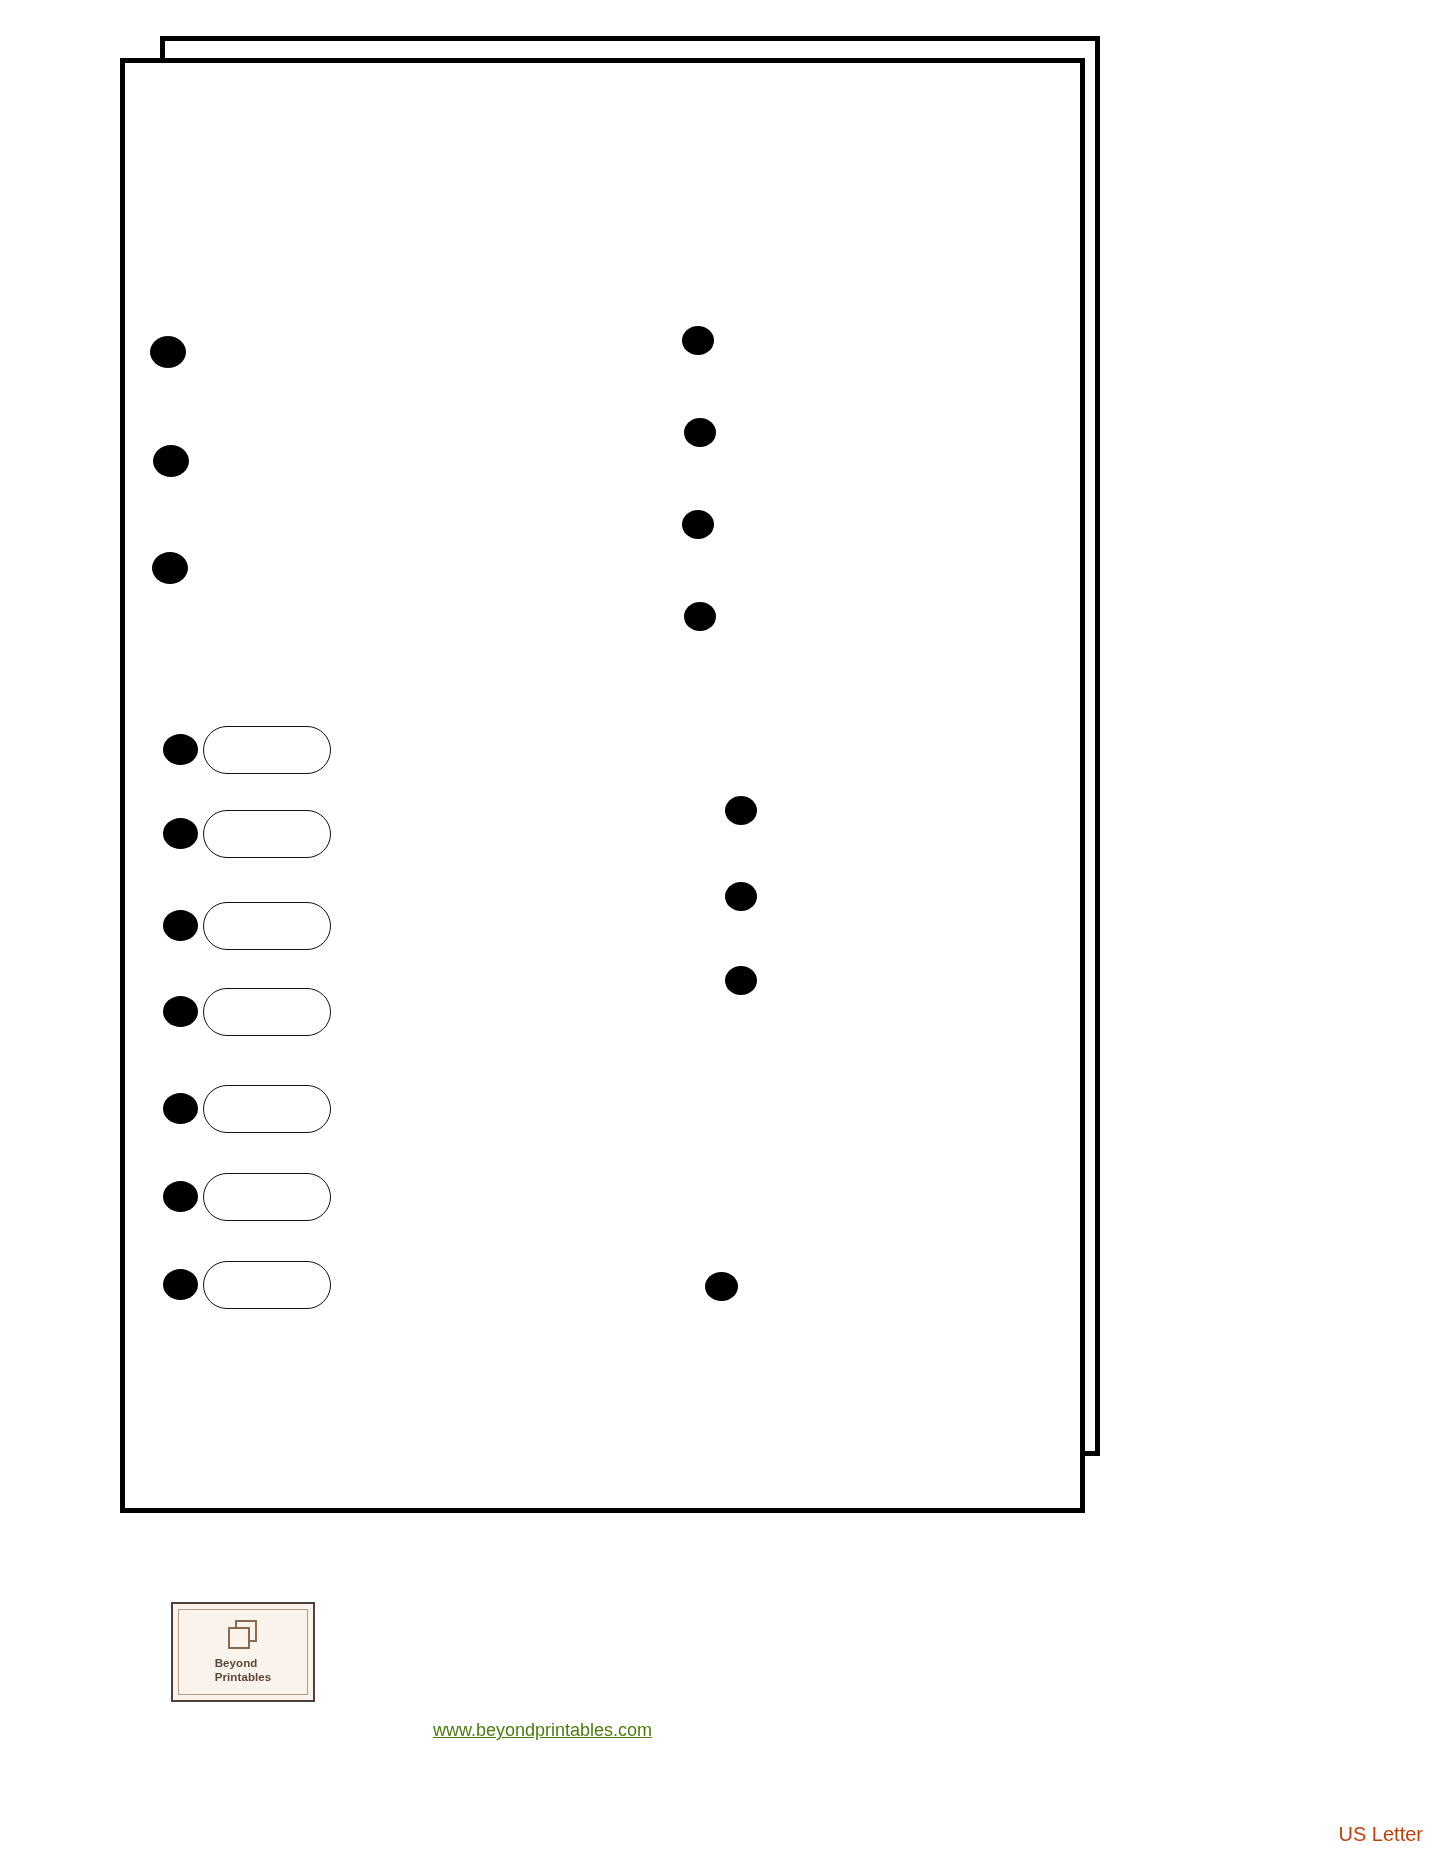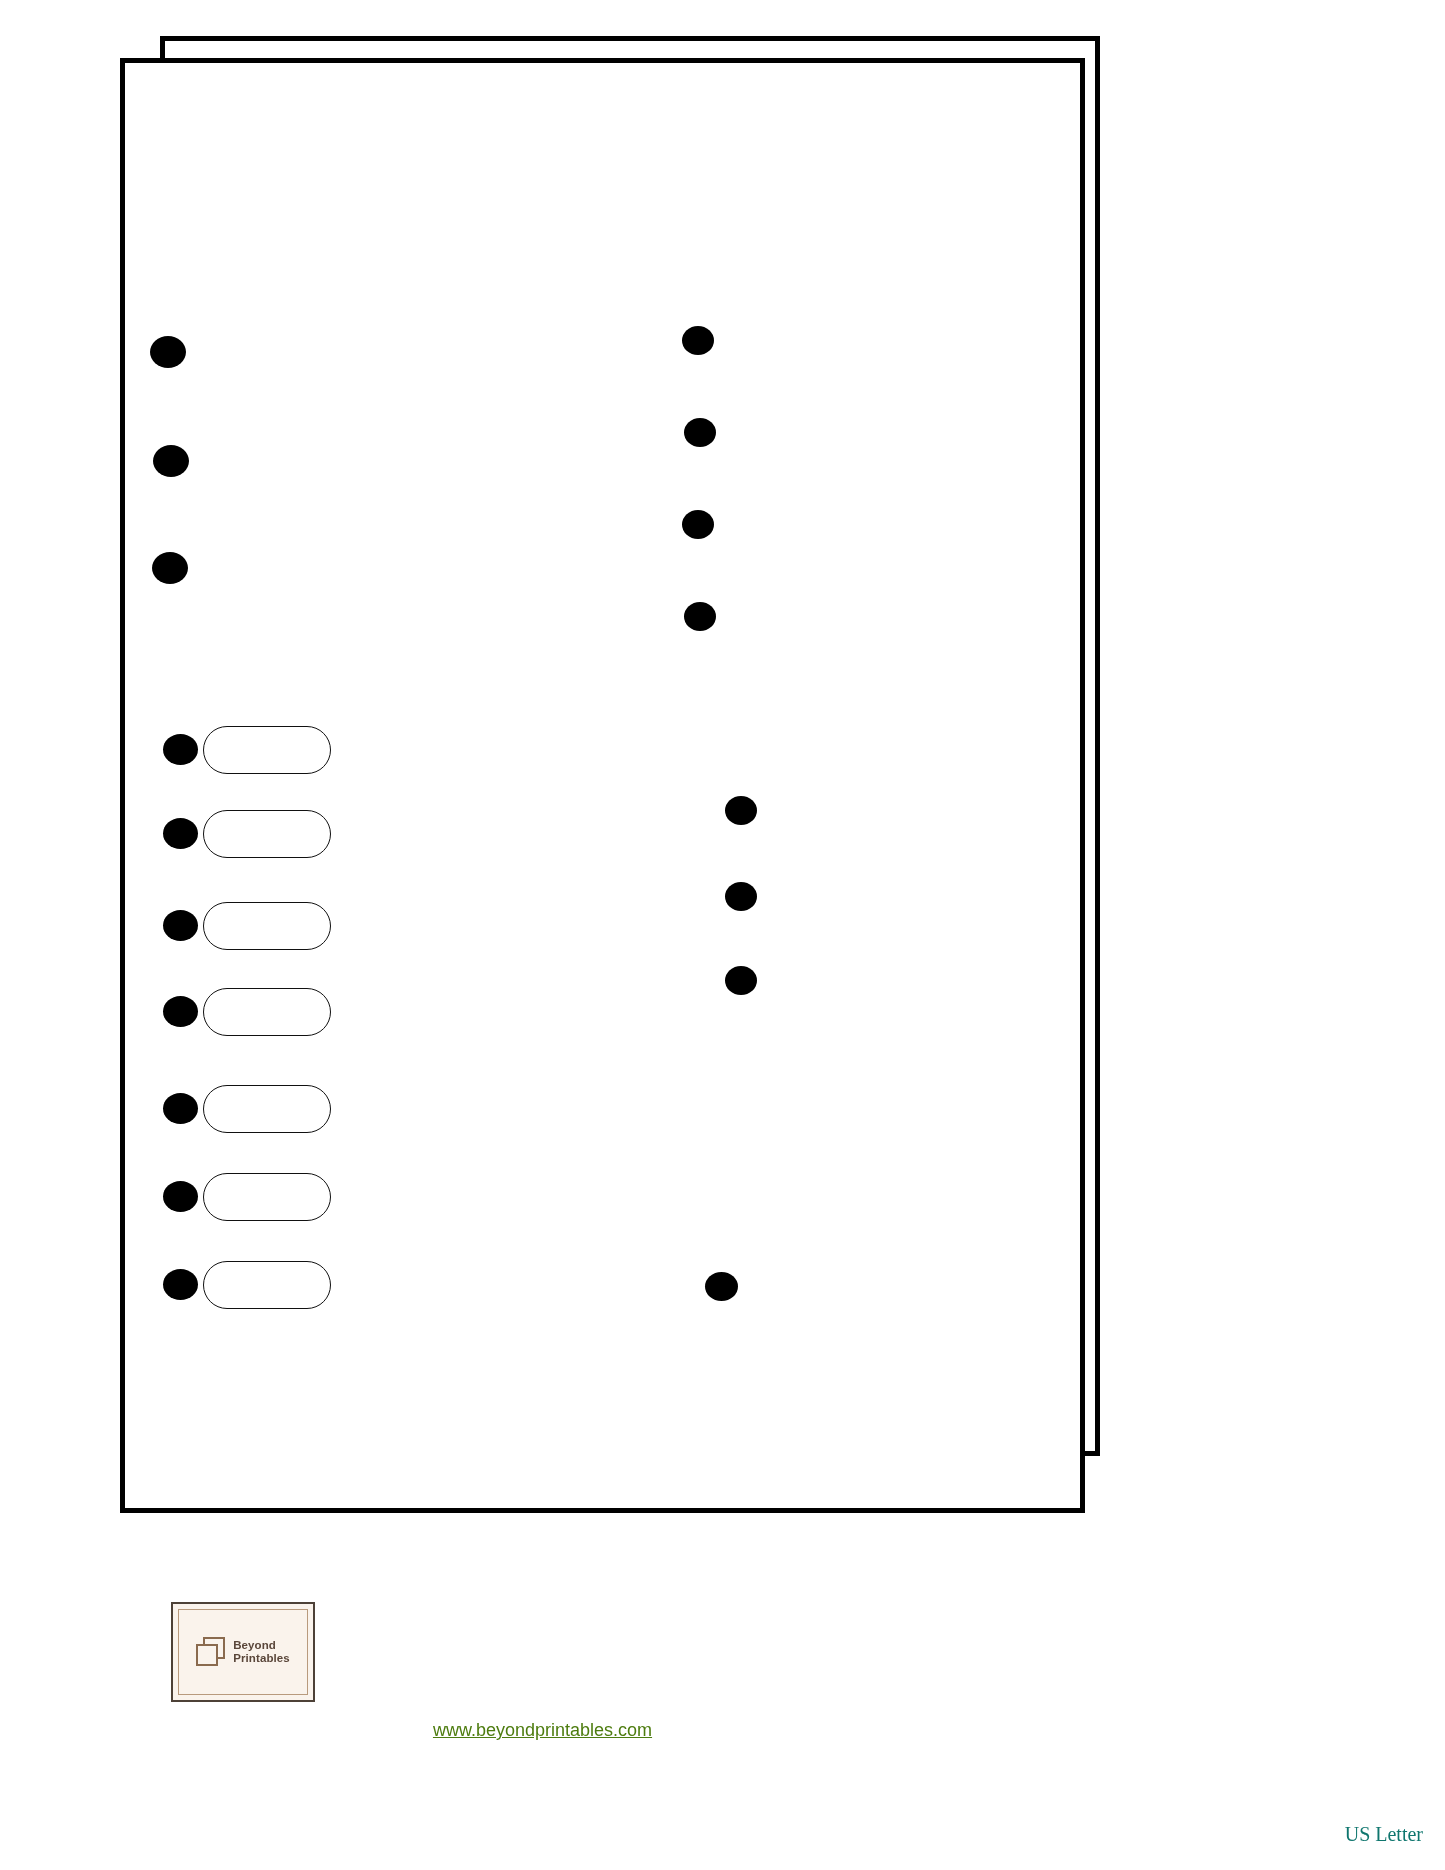--- a/index.html
+++ b/index.html
@@ -83,20 +83,21 @@
     padding: 5px;
     z-index: 4;
   }
   .logo-inner {
     width: 100%; height: 100%;
     border: 1.5px solid #b89a7d;
     display: flex;
     align-items: center;
     justify-content: center;
     gap: 7px;
+    flex-direction: column;
   }
   .logo-mark { position: relative; width: 30px; height: 30px; flex: none; }
   .logo-mark i {
     position: absolute; display: block;
     border: 2px solid #8a6a4e; background: #faf3ec;
   }
   .logo-mark i.back  { left: 7px; top: 0;  width: 22px; height: 22px; }
   .logo-mark i.front { left: 0;  top: 7px; width: 22px; height: 22px; }
   .logo-text {
     font-size: 11.5px; line-height: 1.15;
@@ -111,23 +112,22 @@
     text-align: center;
     font-size: 18px;
     color: #4d7c0f;
     text-decoration: underline;
     z-index: 4;
   }
   .paper-size {
     position: absolute;
     right: 22px; bottom: 24px;
     font-size: 20px;
-    color: #0f766e;
+    color: #c2410c;
     z-index: 8;
-    font-family: Liberation Serif, serif;
   }
 </style>
 </head>
 <body>
 
 <div id="root">
 
   <div class="page-back"></div>
   <div class="page-front"></div>
 

